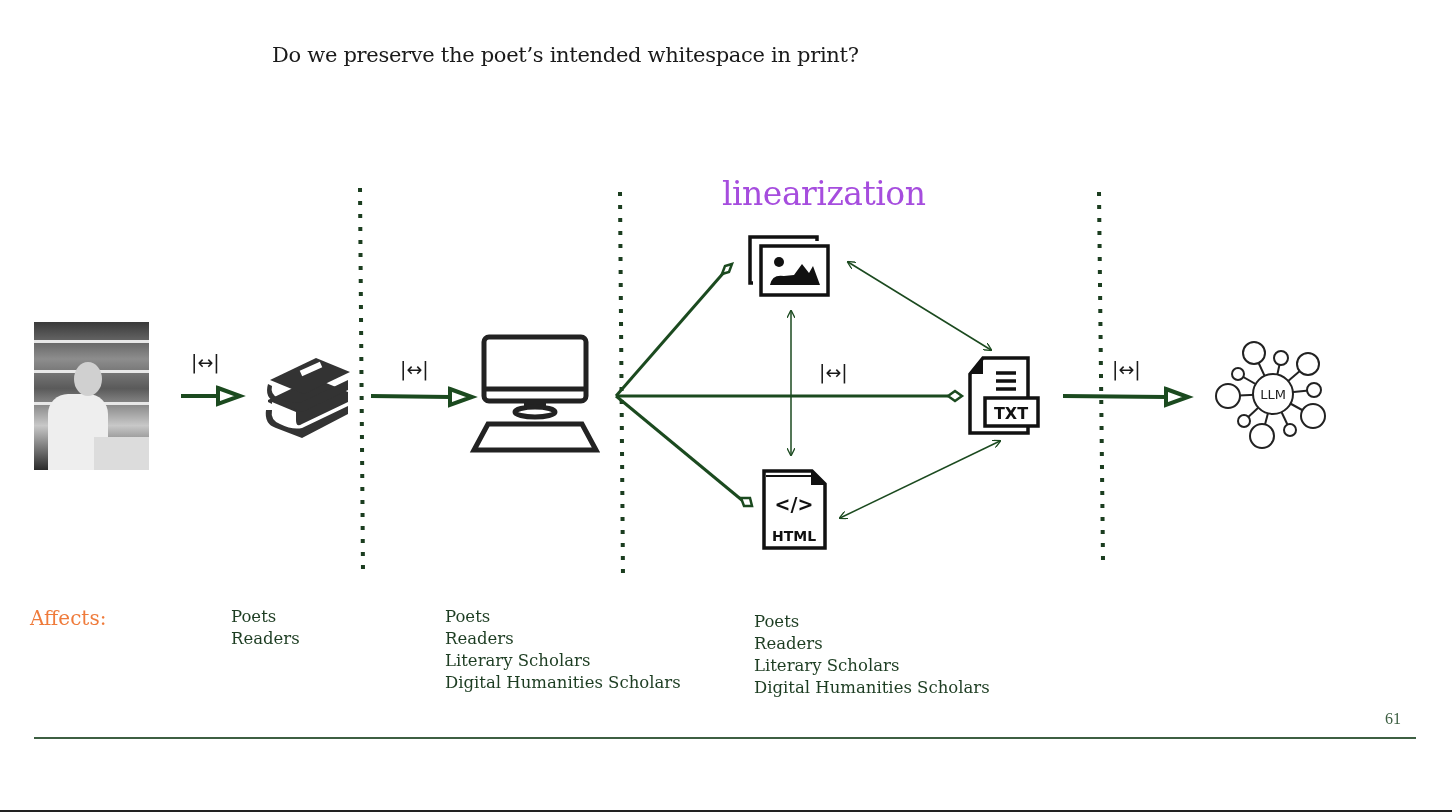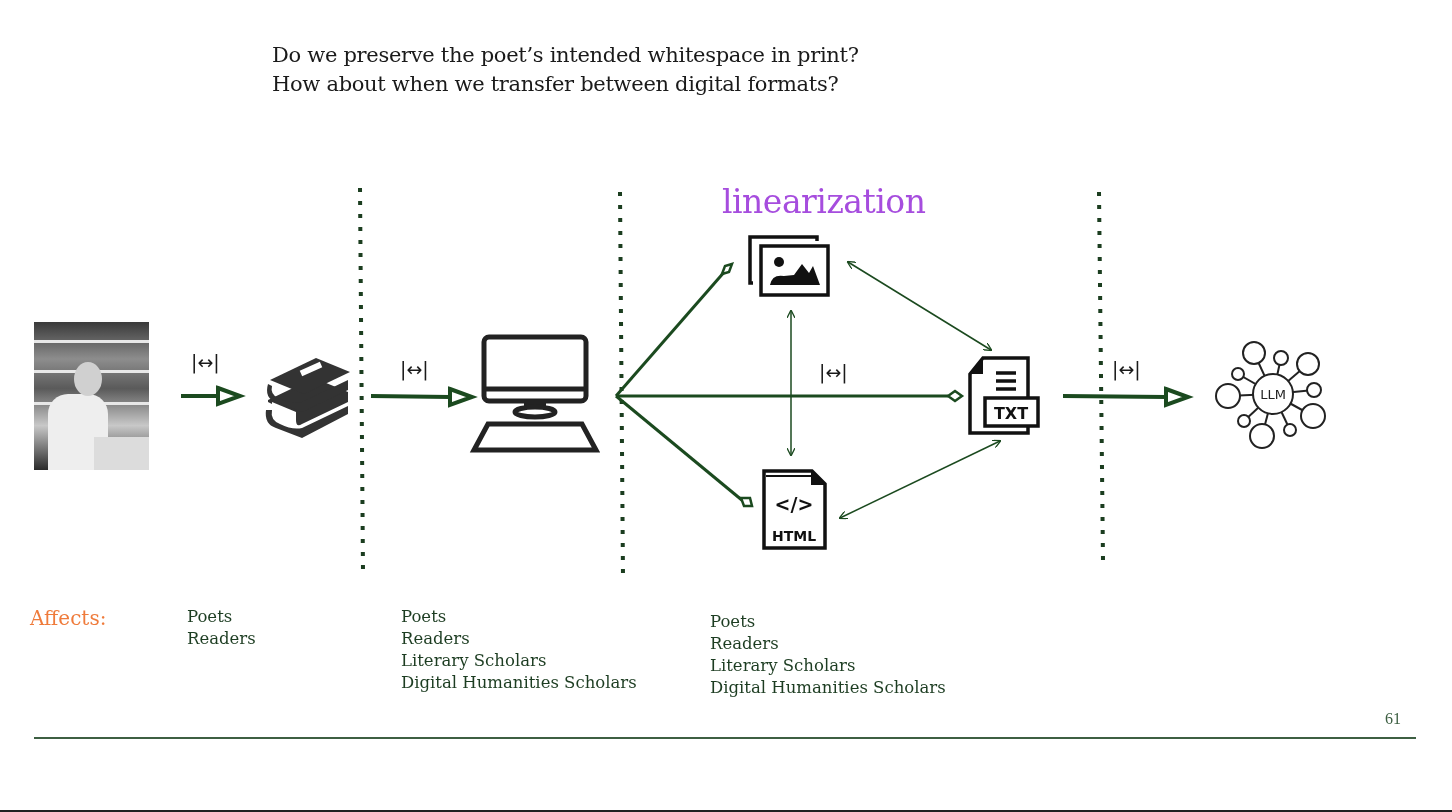--- a/index.html
+++ b/index.html
@@ -1,39 +1,38 @@
 <!DOCTYPE html>
 <html><head>
 <meta charset="utf-8">
 <style>
   html,body{margin:0;padding:0;background:#ffffff;}
   body{width:1452px;height:812px;position:relative;overflow:hidden;font-family:"DejaVu Serif",serif;}
-  .questions{position:absolute;left:272px;top:41px;font-family:"DejaVu Serif",serif;font-size:21px;line-height:29px;color:#1a1a1a;letter-spacing:-0.3px;}
+  .questions{position:absolute;left:272px;top:41px;font-family:"DejaVu Serif",serif;font-size:21px;line-height:29px;color:#1a1a1a;letter-spacing:-0.3px;text-align:center;}
   .questions div{white-space:nowrap;}
-  .title{position:absolute;left:722px;top:182px;font-family:"DejaVu Serif",serif;font-size:33px;color:#a64dde;letter-spacing:-0.5px;}
+  .title{position:absolute;left:722px;top:174px;font-family:"DejaVu Serif",serif;font-size:33px;color:#a64dde;letter-spacing:-0.5px;}
   svg.diagram{position:absolute;left:0;top:0;}
   .photo{position:absolute;left:34px;top:322px;width:115px;height:148px;background:linear-gradient(180deg,#3a3a3a 0%,#8d8d8d 25%,#5a5a5a 45%,#c8c8c8 70%,#2a2a2a 100%);}
   .photo .shelf{position:absolute;left:0;width:115px;height:3px;background:#e8e8e8;}
   .photo .head{position:absolute;left:40px;top:40px;width:28px;height:34px;border-radius:50%;background:#d0d0d0;}
   .photo .body{position:absolute;left:14px;top:72px;width:60px;height:76px;border-radius:20px 20px 0 0;background:#eeeeee;}
   .photo .desk{position:absolute;left:60px;top:115px;width:55px;height:33px;background:#dcdcdc;}
   .lbl{position:absolute;font-family:"DejaVu Sans",sans-serif;font-size:19px;color:#1a1a1a;}
   .affects{position:absolute;left:30px;top:606px;font-family:"DejaVu Serif",serif;font-size:20px;color:#ef7b3b;}
   .group{position:absolute;font-family:"DejaVu Serif",serif;font-size:16.5px;line-height:22px;color:#1d3d22;}
-  .group div{white-space:nowrap;}
+  .group div{white-space:nowrap;margin-left:44px;}
   .rule{position:absolute;left:34px;top:737px;width:1382px;height:2px;background:#3d5f42;}
   .pagenum{position:absolute;left:1385px;top:710px;font-family:Liberation Serif, serif;font-size:16px;color:#3d5f42;}
   .bottombar{position:absolute;left:0;top:810px;width:1452px;height:2px;background:#222;}
 </style>
 </head>
 <body>
 
 <div class="questions">
   <div>Do we preserve the poet’s intended whitespace in print?</div>
-  <div>How about when we transfer between digital formats?</div>
 </div>
 
 <div class="title">linearization</div>
 
 <div class="photo">
   <div class="shelf" style="top:18px"></div>
   <div class="shelf" style="top:48px"></div>
   <div class="shelf" style="top:80px"></div>
   <div class="body"></div>
   <div class="head"></div>

